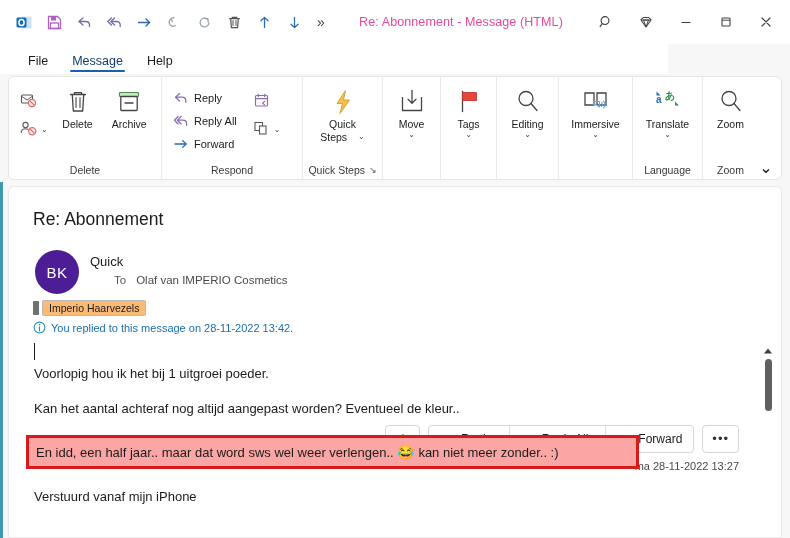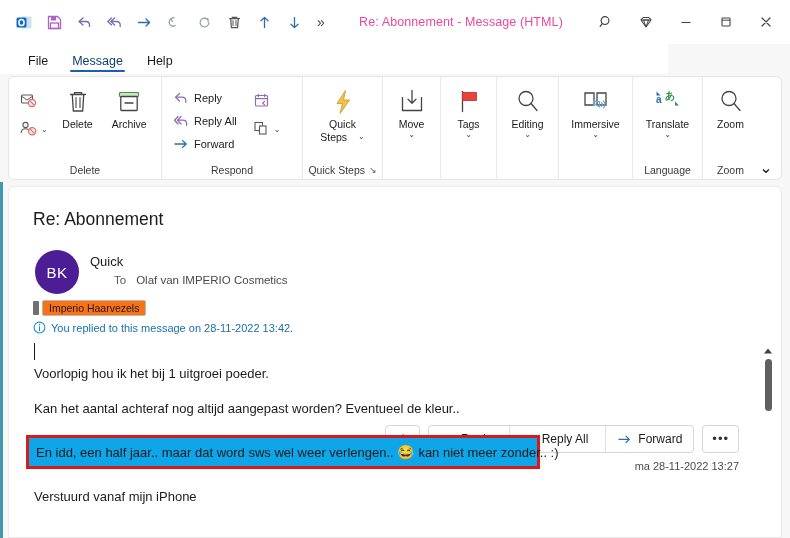--- a/index.html
+++ b/index.html
@@ -185,21 +185,21 @@
 
   .tagrow {
     position: absolute; left: 33px; top: 300px;
     display: flex; align-items: center; gap: 3px;
   }
   .tag-handle {
     width: 6px; height: 14px; background: #707070; border-radius: 1px;
   }
   .tag-chip {
     border: 1px solid #b9b9b9;
-    background: #f97316;
+    background: #fdba74;
     border-radius: 2px;
     font-size: 10.5px;
     color: #1b1b1b;
     padding: 1px 6px;
     white-space: nowrap;
   }
 
   .notice {
     position: absolute; left: 33px; top: 321px;
     display: flex; align-items: center; gap: 5px;
@@ -249,23 +249,23 @@
   .para {
     font-size: 13px; color: #1b1b1b; line-height: 17px;
     white-space: nowrap;
   }
   .p1 { position: absolute; left: 25px; top: 23px; }
   .p2 { position: absolute; left: 25px; top: 58px; }
   .p4 { position: absolute; left: 25px; top: 146px; }
 
   .redbox {
     position: absolute; left: 17px; top: 93px;
-    width: 514px; height: 34px;
+    width: 613px; height: 34px;
     border: 3px solid #d71b1b;
-    background: #0ea5e9;
+    background: #fca5a5;
     display: flex; align-items: center;
     padding-left: 7px;
   }
   .redbox .para { font-size: 13px; }
   .emoji { font-size: 14px; line-height: 14px; }
 
   
   .sb {
     position: absolute; right: 6px; top: 158px;
     width: 14px; height: 188px;

